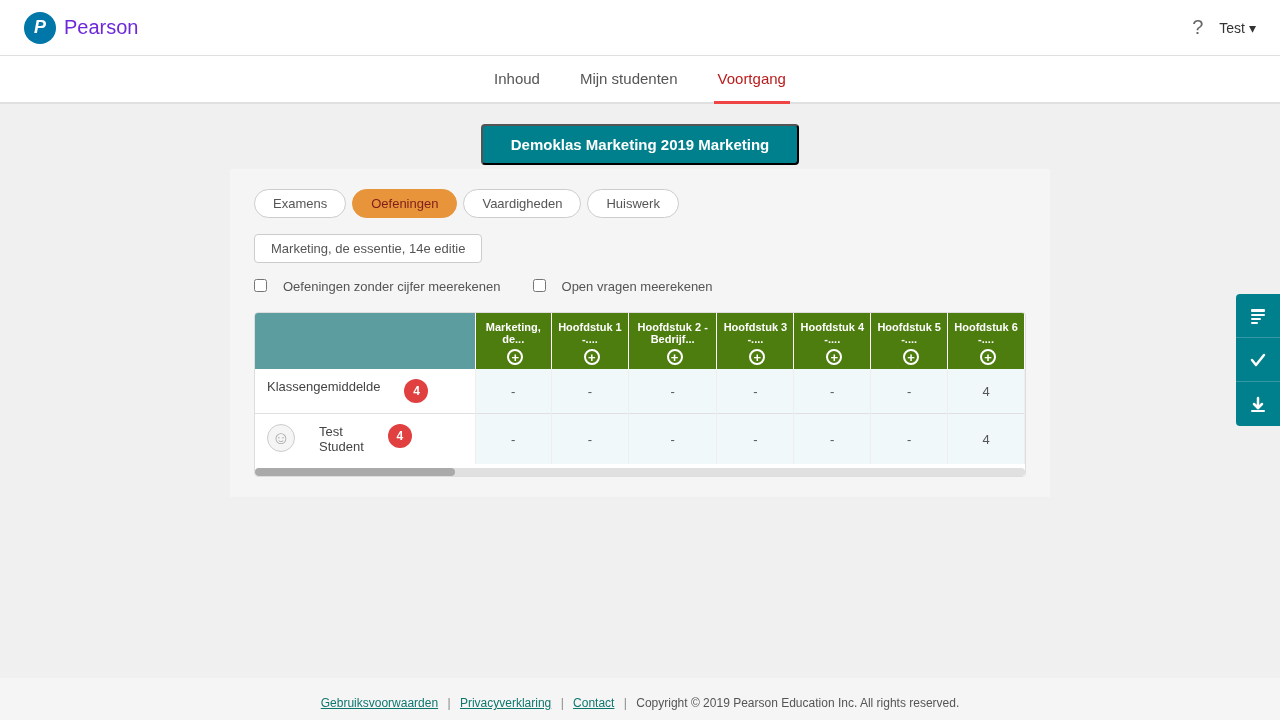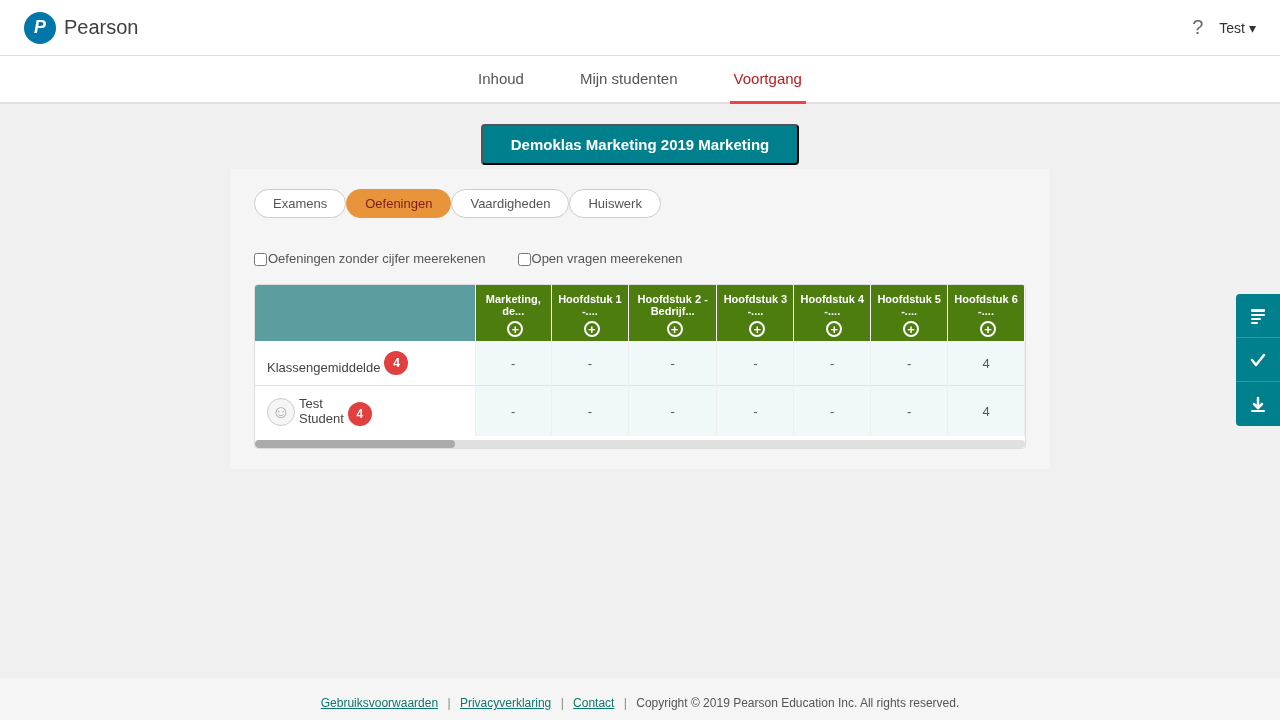--- a/index.html
+++ b/index.html
@@ -34,21 +34,21 @@
       display: flex;
       align-items: center;
       justify-content: center;
       color: white;
       font-weight: bold;
       font-size: 18px;
       font-style: italic;
     }
     .logo-text {
       font-size: 20px;
-      color: #404040;
+      color: #6d28d9;
       font-weight: 400;
     }
     .header-right {
       display: flex;
       align-items: center;
       gap: 16px;
     }
     .help-icon {
       color: #666;
       font-size: 20px;
@@ -61,21 +61,21 @@
       cursor: pointer;
       color: #333;
       font-size: 14px;
     }
     
     .main-nav {
       background: #fff;
       border-bottom: 2px solid #e0e0e0;
       display: flex;
       justify-content: center;
-      gap: 48px;
+      gap: 32px;
       padding: 0;
     }
     .nav-item {
       padding: 14px 4px;
       font-size: 15px;
       color: #555;
       cursor: pointer;
       text-decoration: none;
       border-bottom: 3px solid transparent;
       margin-bottom: -2px;
@@ -109,20 +109,21 @@
     .content-area {
       background: #f5f5f5;
       width: 820px;
       max-width: 98%;
       margin: 0 auto;
       padding: 20px 24px;
     }
     
     .filter-tabs {
       display: flex;
+      gap: 6px;
       margin-bottom: 16px;
     }
     .filter-tab {
       padding: 6px 18px;
       border: 1px solid #ccc;
       border-radius: 20px;
       font-size: 13px;
       color: #555;
       background: #fff;
       cursor: pointer;
@@ -145,26 +146,25 @@
       margin-bottom: 16px;
     }
     
     .checkbox-row {
       display: flex;
       gap: 32px;
       margin-bottom: 18px;
     }
     .checkbox-label {
       display: flex;
-      align-items: flex-end;
-      gap: 1px;
-      font-size: 13px;
-      color: #555;
-      cursor: pointer;
-      margin-top: 17px;
+      align-items: flex-start;
+      gap: 16px;
+      font-size: 13px;
+      color: #555;
+      cursor: pointer;
     }
     
     .table-wrapper {
       background: #fff;
       border: 1px solid #ddd;
       border-radius: 4px;
       overflow: hidden;
       position: relative;
     }
     .table-scroll {
@@ -229,22 +229,22 @@
     }
     tbody td.row-label {
       background: #fff;
       text-align: left;
       padding-left: 12px;
       font-size: 13px;
       color: #444;
     }
     .row-label-inner {
       display: flex;
-      align-items: flex-end;
-      gap: 4px;
+      align-items: flex-start;
+      gap: 24px;
     }
     .badge {
       background: #e04040;
       color: white;
       border-radius: 50%;
       width: 24px;
       height: 24px;
       display: inline-flex;
       align-items: center;
       justify-content: center;
@@ -354,20 +354,21 @@
     
     <div class="filter-tabs">
 
     <button class="filter-tab">Examens</button>
         <button class="filter-tab active">Oefeningen</button>
         <button class="filter-tab">Vaardigheden</button>
         <button class="filter-tab">Huiswerk</button>
       </div>
 
     
+    <div class="book-selector">Marketing, de essentie, 14e editie</div>
 
     
     <div class="checkbox-row">
 
     <label class="checkbox-label">
           <input type="checkbox" style="">
           <span>Oefeningen zonder cijfer meerekenen</span>
         </label>
         <label class="checkbox-label">
           <input type="checkbox" style="">

